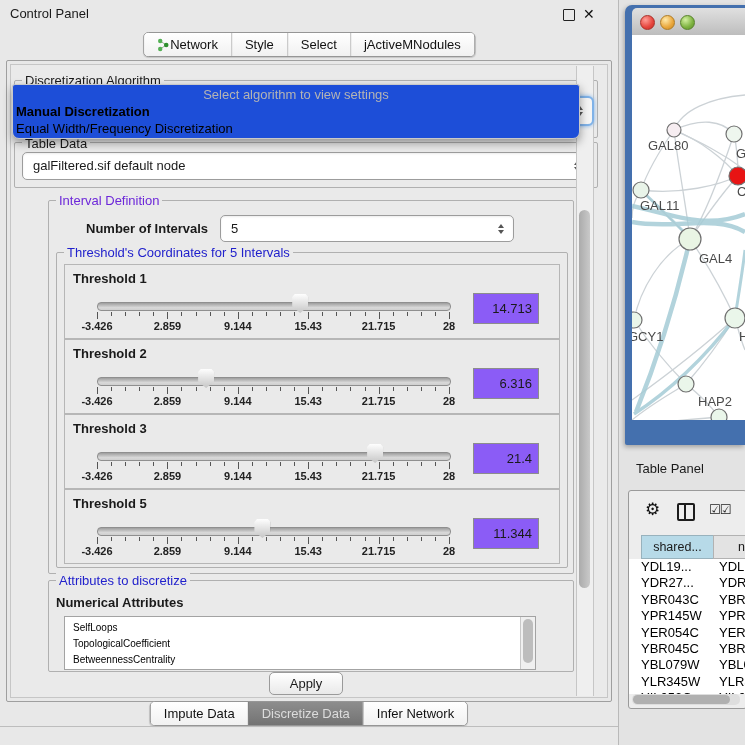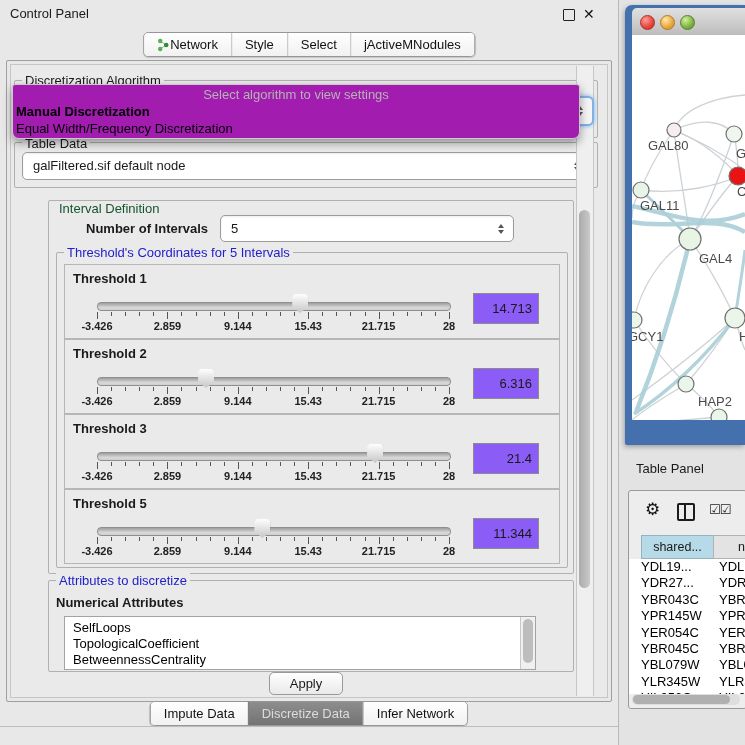--- a/index.html
+++ b/index.html
@@ -21,48 +21,48 @@
   .seg:first-child{border-left:none;}
   .seg.sel{background:linear-gradient(#8d8d8d,#737373);color:#dcdcdc;border-left-color:#6d6d6d;}
   #top-tabs{top:32px;}
   #bottom-tabs{top:701px;}
   #bottom-line{position:absolute;left:0;top:726px;width:618px;height:1px;background:#bdbdbd;}
   
   #outer-panel{position:absolute;left:6px;top:60px;width:604px;height:640px;border:1px solid #9f9f9f;border-radius:2px;}
   #inner-panel{position:absolute;left:10px;top:64px;width:596px;height:632px;border:1px solid #c6c6c6;background:#eaeaea;}
   .group{position:absolute;border:1px solid #b0b0b0;border-radius:2px;}
   .glabel{position:absolute;font-size:13px;background:#eaeaea;padding:0 3px;white-space:nowrap;}
-  .glabel.green{color:#14532d;margin-top:8px;}
+  .glabel.green{color:#6d28d9;}
   .glabel.blue{color:#2121cc;}
   
   .combo{position:absolute;background:#fff;border:1px solid #9c9c9c;border-radius:5px;font-size:13px;line-height:25px;padding-left:10px;box-shadow:inset 0 1px 2px rgba(0,0,0,.08);}
   .spin-arrows{position:absolute;right:9px;top:50%;transform:translateY(-50%);display:flex;flex-direction:column;gap:2px;}
   .arr-up{width:0;height:0;border-left:3.5px solid transparent;border-right:3.5px solid transparent;border-bottom:4.5px solid #555;}
   .arr-dn{width:0;height:0;border-left:3.5px solid transparent;border-right:3.5px solid transparent;border-top:4.5px solid #555;}
   
   #algo-combo-hidden{position:absolute;left:300px;top:96px;width:290px;height:26px;background:#f5f5f5;border:2px solid #7fb2e8;border-radius:6px;box-shadow:0 0 4px #7fb2e8;z-index:4;}
-  #algo-popup{position:absolute;left:12px;top:84px;width:566px;height:53px;background:#a21caf;border:1px solid #c9c9c9;border-radius:3px 3px 7px 7px;box-shadow:0 4px 10px rgba(0,0,0,.38);z-index:10;font-size:13px;}
+  #algo-popup{position:absolute;left:12px;top:84px;width:566px;height:53px;background:#1d4ed8;border:1px solid #c9c9c9;border-radius:3px 3px 7px 7px;box-shadow:0 4px 10px rgba(0,0,0,.38);z-index:10;font-size:13px;}
   #algo-popup .ph{display:block;text-align:center;color:#b4b4b4;padding-top:2px;height:16px;}
   #algo-popup .opt{display:block;padding-left:3px;height:17px;line-height:17px;color:#000;}
   #algo-popup .opt.bold{font-weight:bold;}
   
   .thr{position:absolute;left:64px;width:494px;height:73px;border:1px solid #b6b6b6;background:#eaeaea;}
   .thr-lab{position:absolute;left:8px;top:6px;font-weight:bold;font-size:13px;}
   .track{position:absolute;left:32px;top:37px;width:352px;height:7px;border:1px solid #8f8f8f;border-radius:4px;background:linear-gradient(#9e9e9e,#d8d8d8 65%,#cfcfcf);}
   .thumb{position:absolute;top:29px;width:16px;height:19px;background:linear-gradient(#fefefe,#c6c6c6);clip-path:polygon(50% 100%,0 66%,0 16%,16% 0,84% 0,100% 16%,100% 66%);filter:drop-shadow(0 0 1px #777);}
   .ticks{position:absolute;left:32px;top:47px;width:352px;height:8px;}
   .ticks i{position:absolute;width:1px;background:#555;}
   .ticks i.mi{height:4px;top:0;}
   .ticks i.ma{height:7px;top:0;}
   .tlabs{position:absolute;left:32px;top:55px;width:352px;height:12px;font-size:11px;font-weight:bold;color:#222;}
   .tlabs b{position:absolute;transform:translateX(-50%);white-space:nowrap;}
   .valbox{position:absolute;left:408px;top:28px;width:58px;height:29px;background:#8b5cf6;border:1px solid #8c8c8c;font-size:13px;line-height:29px;text-align:right;padding-right:6px;box-sizing:content-box;}
   
   #attr-list{position:absolute;left:64px;top:616px;width:470px;height:52px;background:#fff;border:1px solid #a3a3a3;overflow:hidden;}
-  .attr-item{height:16px;line-height:16px;font-size:13px;padding-left:8px;color:#000;}
+  .attr-item{height:16px;line-height:16px;font-size:10px;padding-left:8px;color:#000;}
   #attr-scroll{position:absolute;right:0;top:0;width:14px;height:52px;background:#f0f0f0;border-left:1px solid #c9c9c9;}
   #attr-thumb{position:absolute;left:2px;top:2px;width:10px;height:44px;background:#bdbdbd;border-radius:5px;}
   #apply-btn{position:absolute;left:269px;top:672px;width:72px;height:21px;border:1px solid #9a9a9a;border-radius:5px;background:linear-gradient(#ffffff,#e9e9e9);font-size:13px;line-height:21px;text-align:center;}
   
   #main-scroll{position:absolute;left:576px;top:66px;width:16px;height:630px;background:#efefef;border-left:1px solid #c6c6c6;border-right:1px solid #c6c6c6;}
   #main-scroll-thumb{position:absolute;left:2px;top:144px;width:11px;height:378px;border-radius:6px;background:linear-gradient(90deg,#ababab,#c9c9c9);}
   
   #net-frame{position:absolute;left:625px;top:5px;width:120px;height:440px;background:#4470ae;border-radius:7px 0 0 2px;box-shadow:-1px 2px 5px rgba(0,0,0,.3);}
   #net-titlebar{position:absolute;left:7px;top:3px;width:113px;height:27px;background:linear-gradient(#e0e0e0,#bdbdbd);border-radius:5px 0 0 0;border-bottom:1px solid #9a9a9a;}
   .tl{position:absolute;top:7px;width:13px;height:13px;border-radius:50%;}

